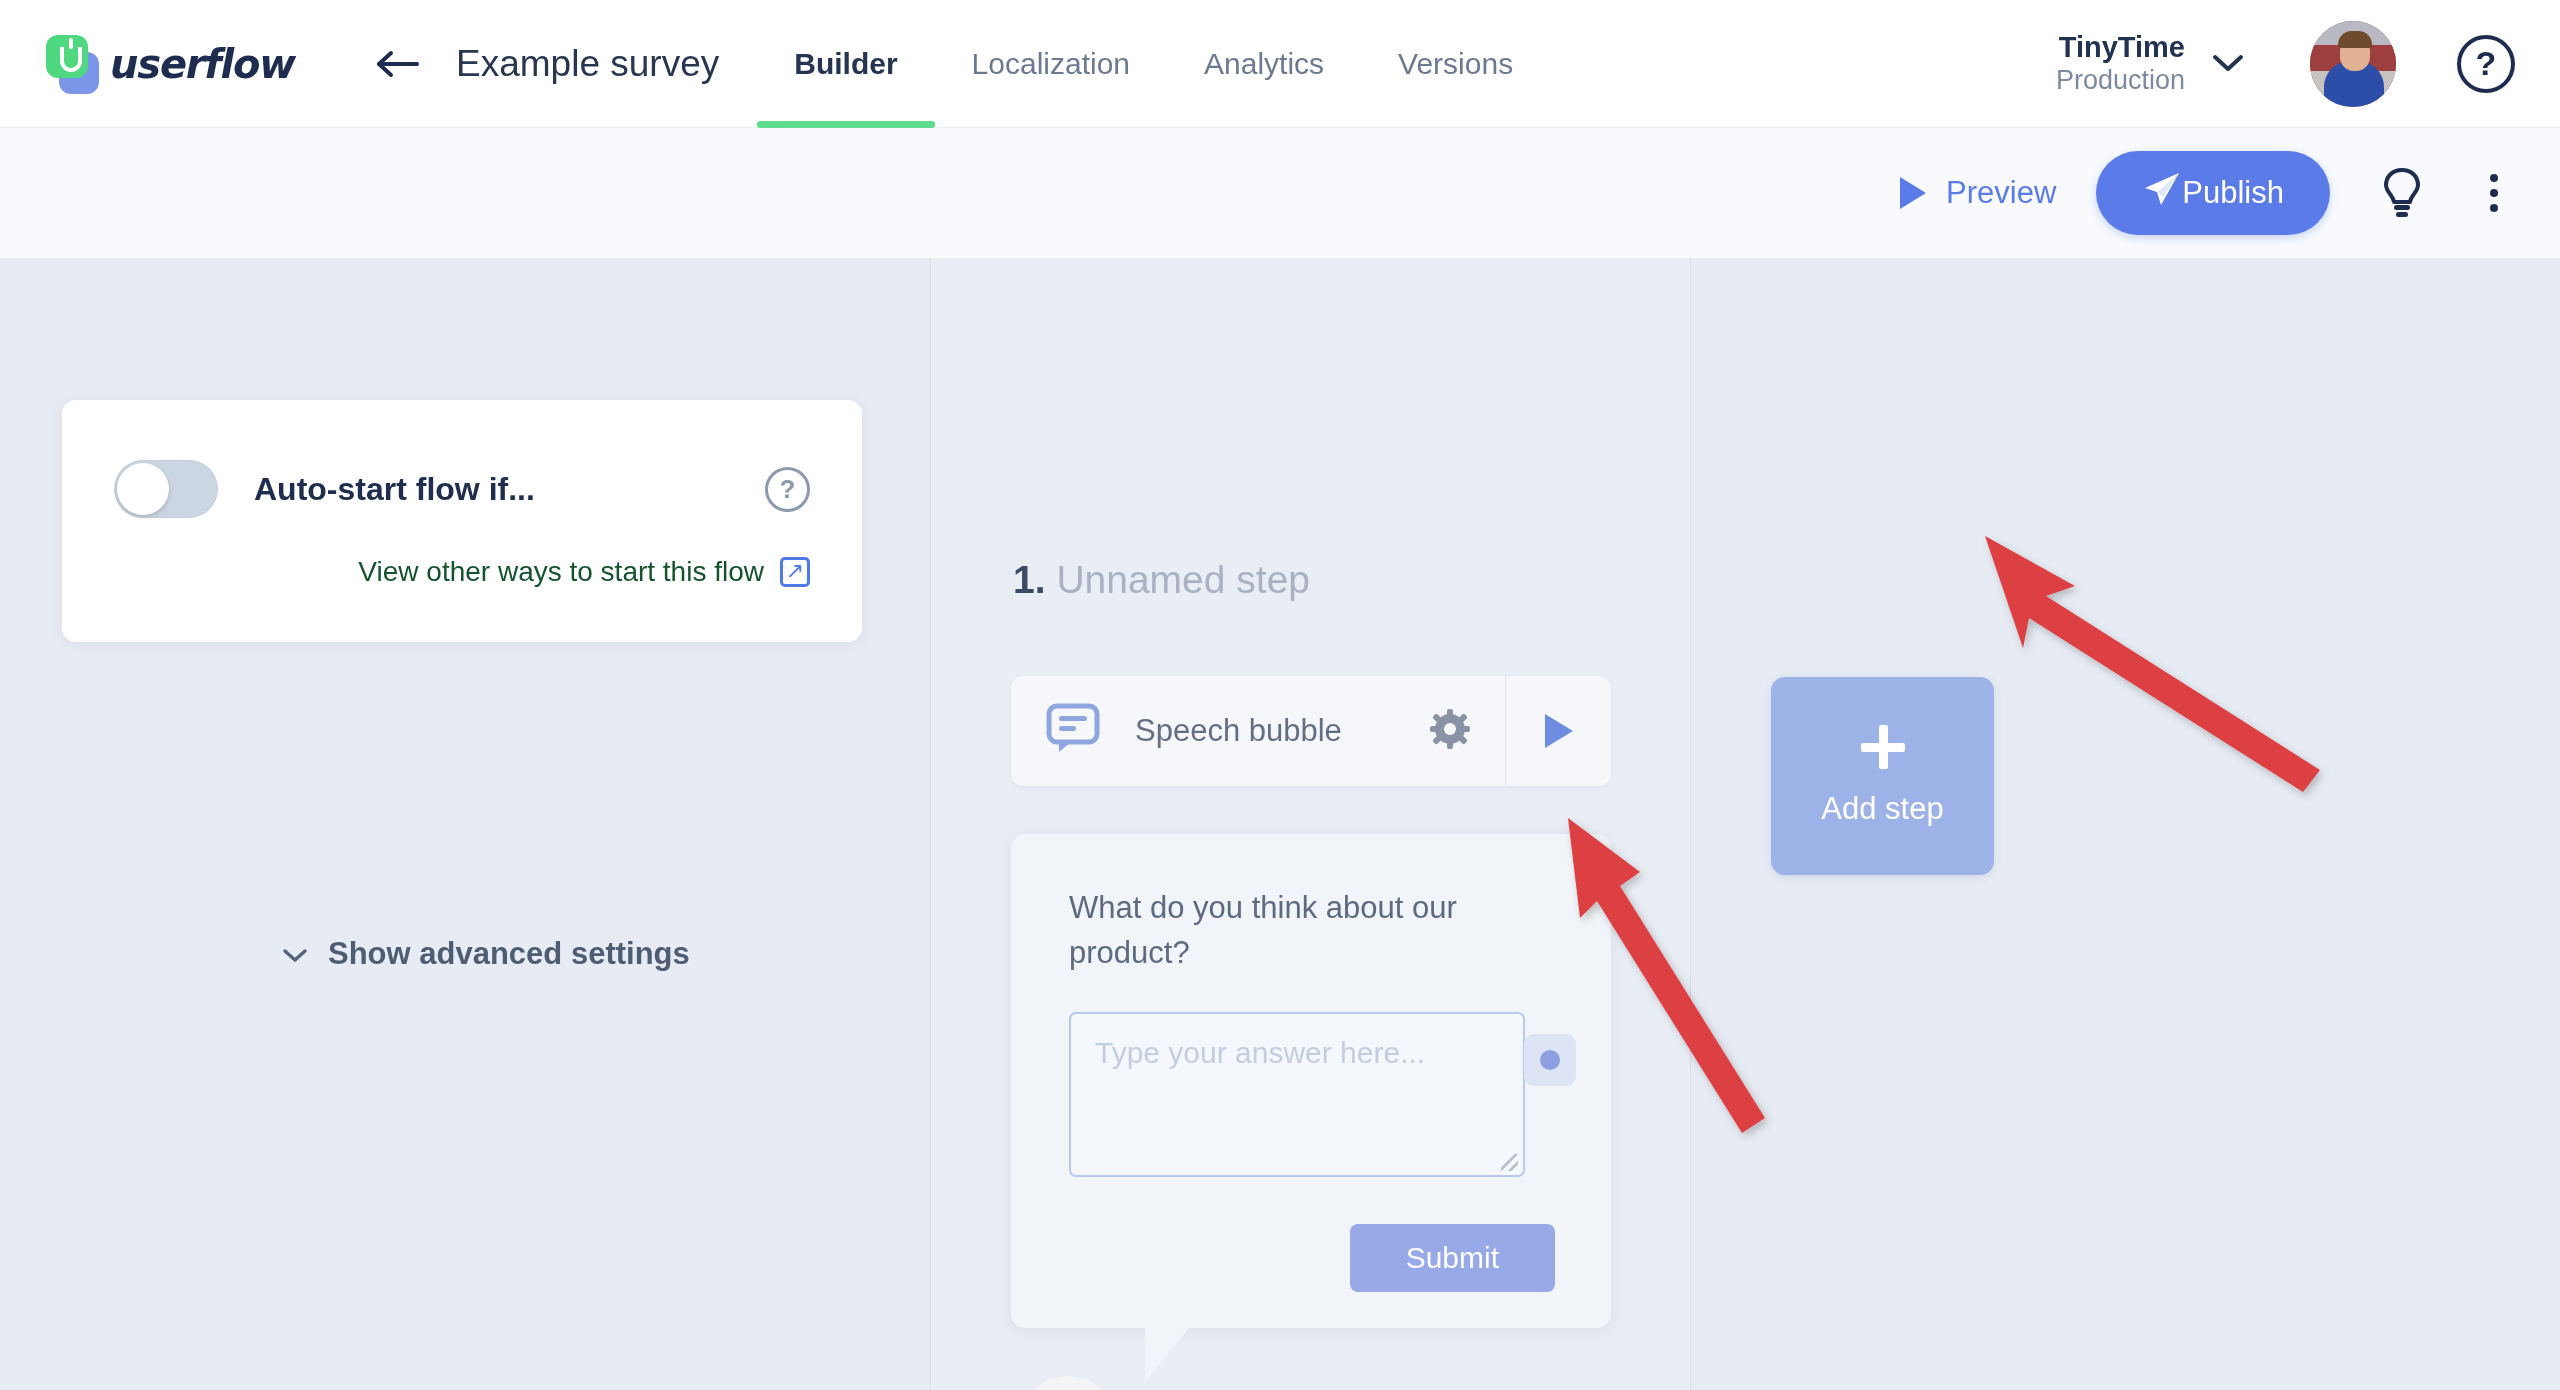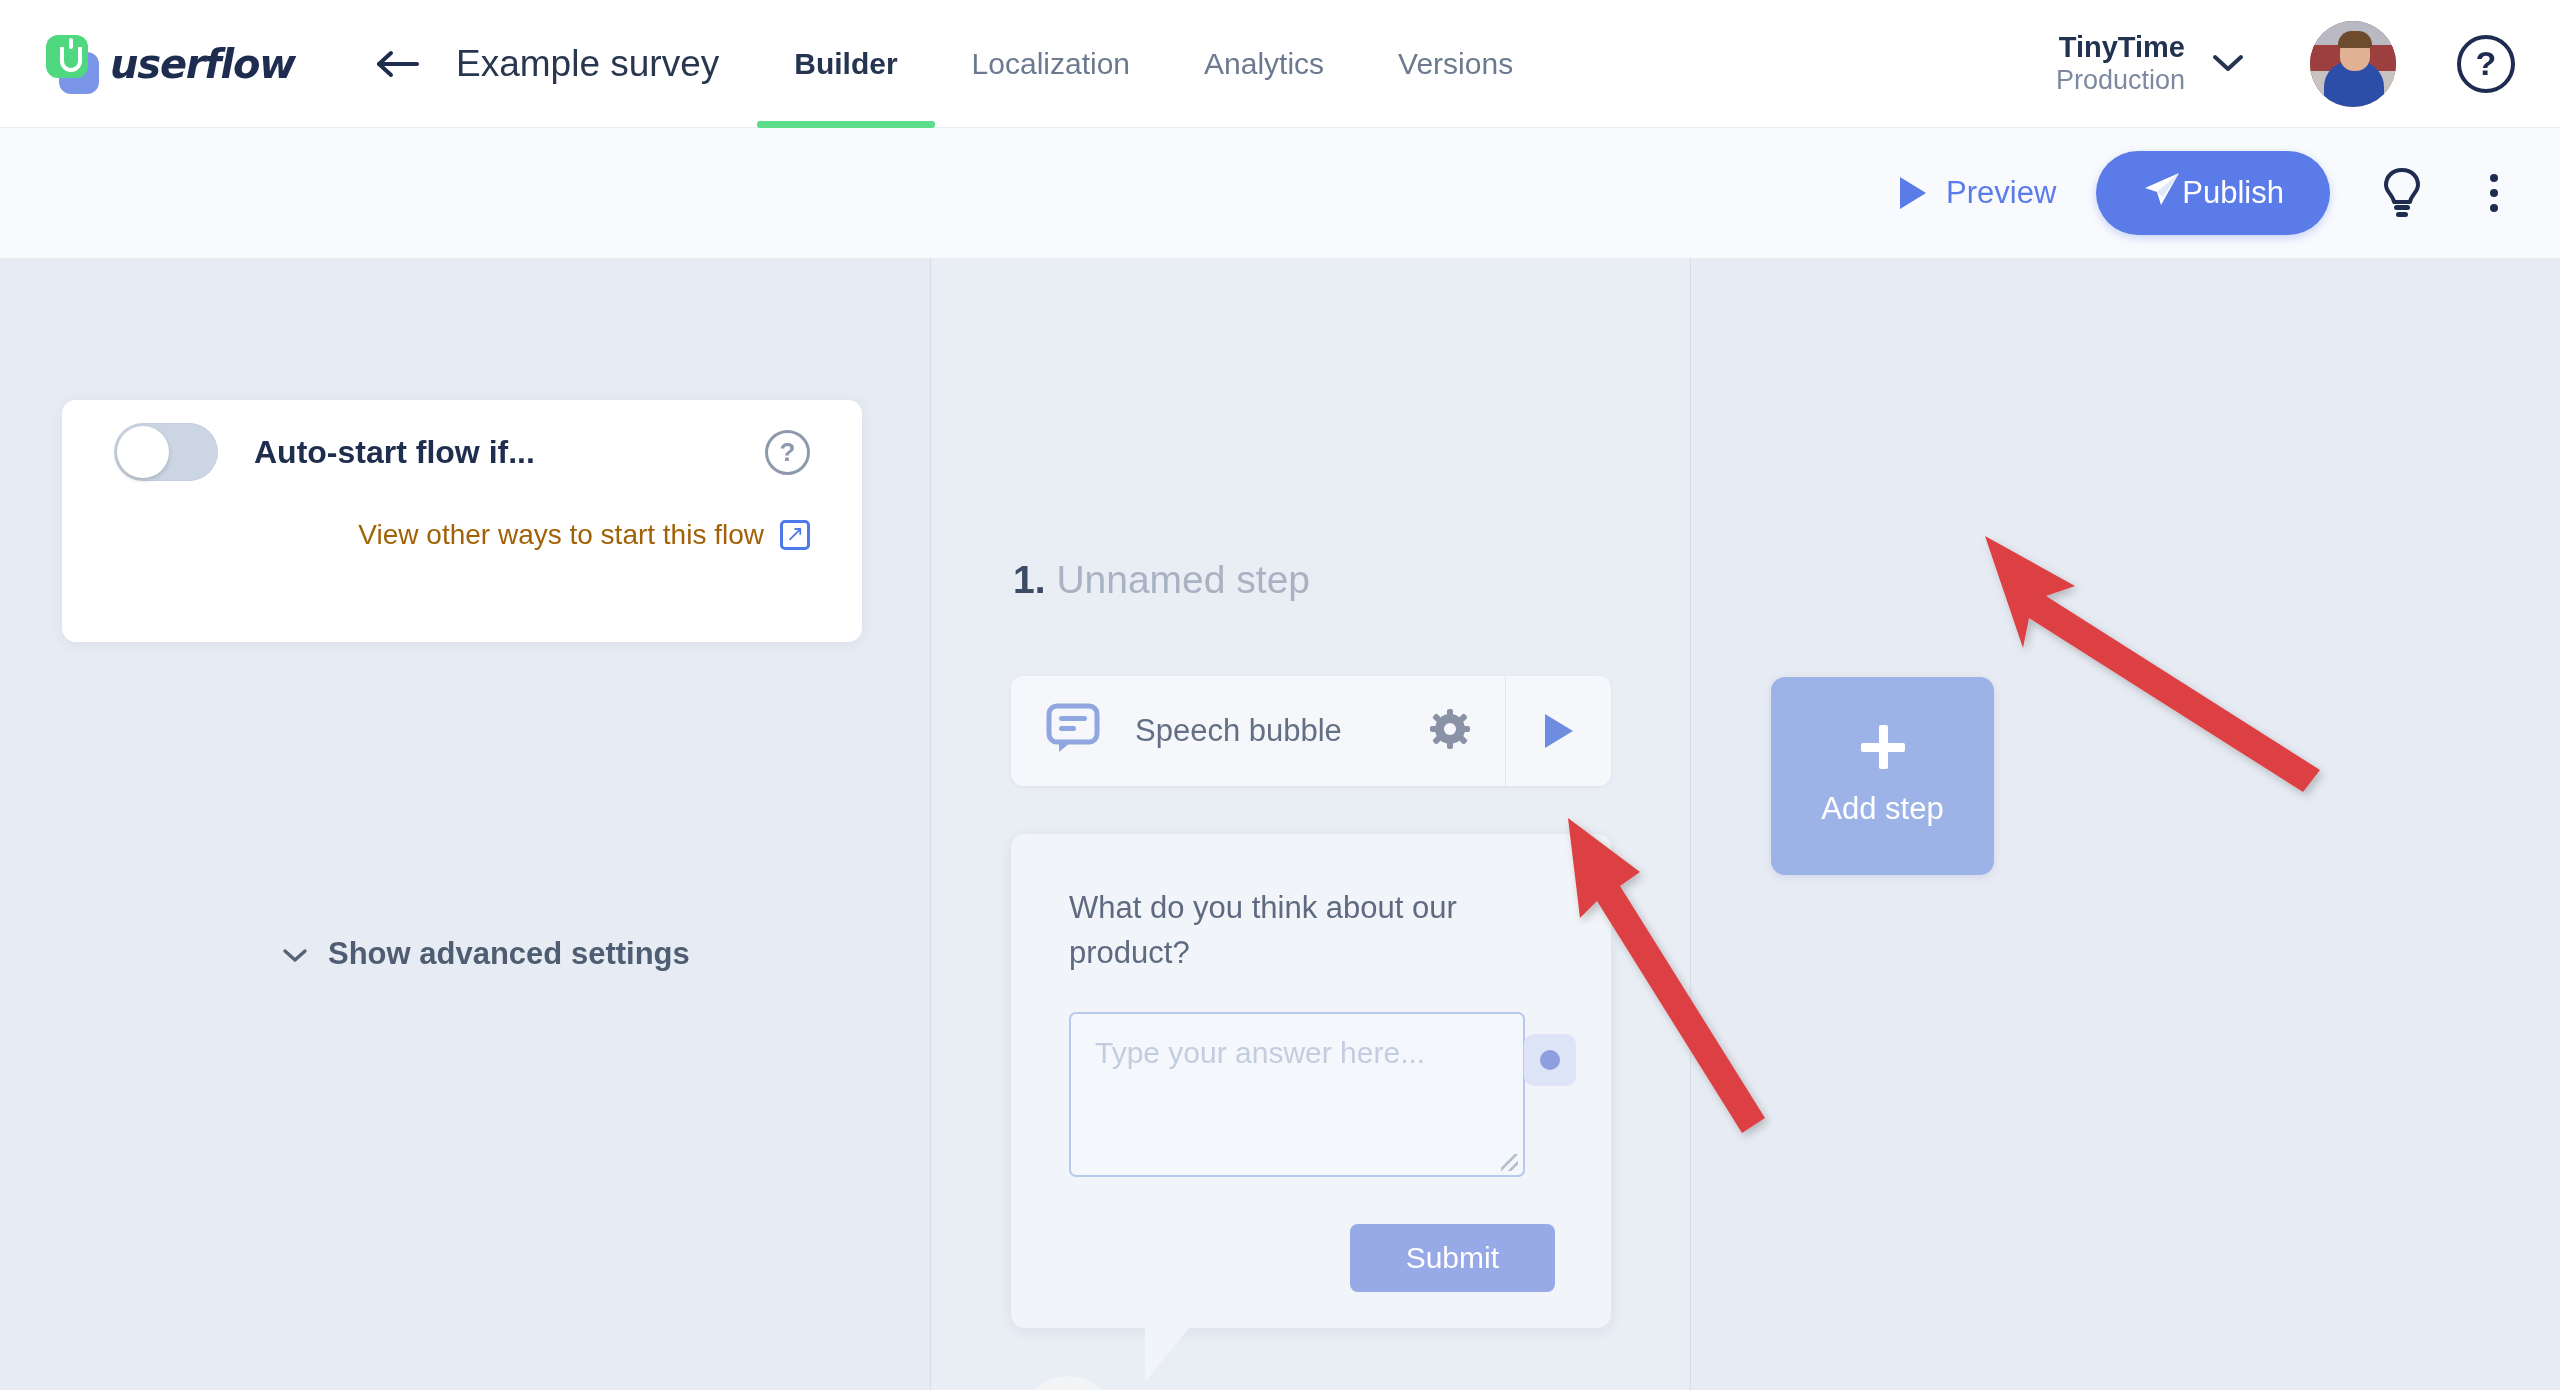--- a/index.html
+++ b/index.html
@@ -166,21 +166,21 @@
     background: #e9edf4;
   }
 
   
   .start-card {
     position: absolute; left: 62px; top: 142px;
     width: 800px; height: 242px;
     background: #ffffff; border-radius: 14px;
     box-shadow: 0 2px 14px rgba(40,60,100,.07);
   }
-  .start-row { display: flex; align-items: center; padding: 23px 52px 0 52px; }
+  .start-row { display: flex; align-items: center; padding: 60px 52px 0 52px; }
   .toggle {
     width: 104px; height: 58px; border-radius: 29px;
     background: #ccd6e3; position: relative; flex: none; cursor: pointer;
     box-shadow: inset 0 0 0 1px rgba(0,0,0,.03);
   }
   .toggle .knob {
     position: absolute; left: 3px; top: 3px;
     width: 52px; height: 52px; border-radius: 50%;
     background: #fff; box-shadow: 0 2px 5px rgba(0,0,0,.18);
   }
@@ -192,21 +192,21 @@
     margin-left: auto; width: 45px; height: 45px; border-radius: 50%;
     border: 3px solid #8d99ad; color: #8d99ad;
     display: flex; align-items: center; justify-content: center;
     font-size: 26px; font-weight: 700; cursor: pointer; flex: none;
   }
   .start-link-row {
     display: flex; align-items: center; justify-content: flex-end;
     padding: 38px 52px 0 0; gap: 16px;
   }
   .start-link {
-    font-size: 28px; color: #a16207; cursor: pointer; white-space: nowrap;
+    font-size: 28px; color: #14532d; cursor: pointer; white-space: nowrap;
   }
   .ext-icon {
     width: 30px; height: 30px; border: 3px solid #4d7ae8; border-radius: 5px;
     position: relative; cursor: pointer; flex: none;
   }
   .ext-icon::after {
     content: "↗"; position: absolute; left: 50%; top: 50%;
     transform: translate(-50%,-54%); font-size: 22px;
     color: #4d7ae8; line-height: 1;
   }

